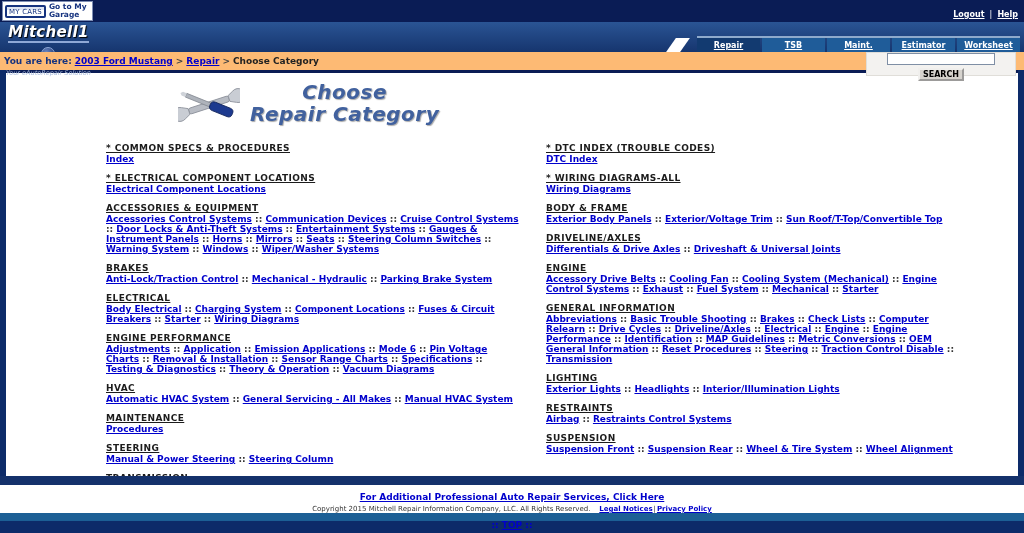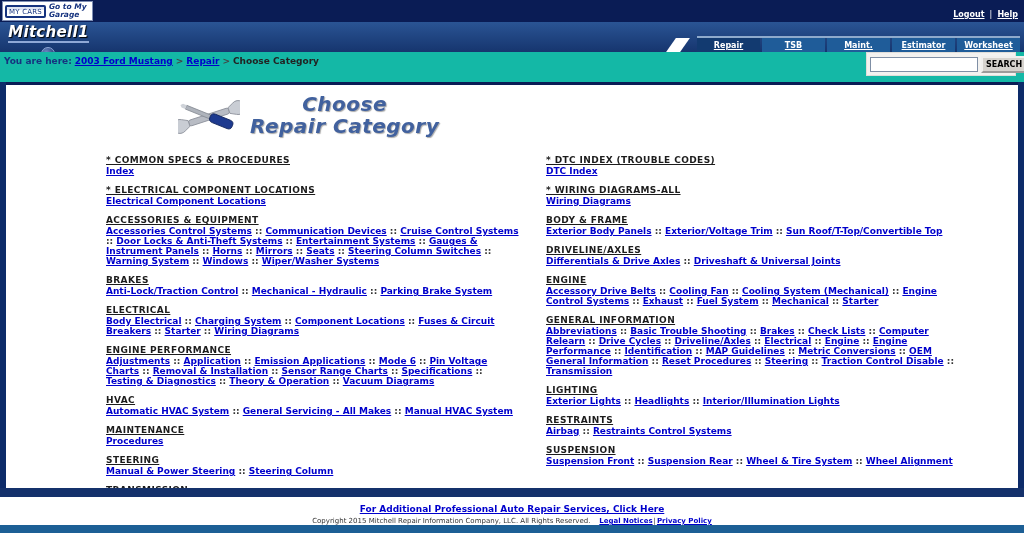--- a/index.html
+++ b/index.html
@@ -17,21 +17,21 @@
   .mycars {
     position:absolute; left:2px; top:1px; height:20px;
     background:#fff; border:1px solid #7f8fb5; display:flex; align-items:center; gap:3px;
     padding:1px 5px 1px 2px; cursor:pointer;
   }
   .plate {
     border:2px solid #16337f; border-radius:2px; padding:2px 2px 0 2px;
     font-size:7px; font-weight:normal; color:#16337f; line-height:7px; letter-spacing:0.2px;
     background:linear-gradient(#dfe5f2 0 3px, #ffffff 3px);
   }
-  .gotomy { font-style:italic; font-weight:bold; color:#16337f; font-size:7.5px; line-height:8px; white-space:pre-line; }
+  .gotomy { font-weight:bold; color:#16337f; font-size:7.5px; line-height:8px; white-space:pre-line; }
   .top-right { position:absolute; right:6px; top:2px; text-align:right; }
   .top-right a { color:#fff; font-size:8px; font-weight:bold; }
   .top-right .pipe { color:#fff; font-size:8px; }
   .version { color:#cfd8ef; font-size:7px; margin-top:1px; }
 
   
   .logobar { height:30px; background:linear-gradient(#2a5494, #16356E); position:relative; }
   .logo { position:absolute; left:6px; top:3px; }
   .logo-row { display:flex; align-items:center; gap:4px;flex-direction:column; }
   .logo-name { color:#fff; font-size:15px; font-weight:bold; font-style:italic; letter-spacing:0.3px;
@@ -42,28 +42,28 @@
 
   .tabstrip { position:absolute; right:4px; bottom:0; display:flex; gap:2px;
     border-top:2px solid #8FAACC; padding-top:0; }
   .tab-slash { position:absolute; left:-26px; bottom:0; width:14px; height:14px;
     background:#fff; transform:skewX(-35deg); }
   .tab { width:63px; height:14px; background:#1F5C99; display:flex; align-items:center; justify-content:center; cursor:pointer; }
   .tab.active { background:#123A70; }
   .tab span { color:#fff; font-size:8px; font-weight:bold; text-decoration:underline; }
 
   
-  .crumb-row { height:30px; background:#14b8a6; position:relative; }
+  .crumb-row { height:18px; background:#fdba74; position:relative; }
   .breadcrumb { position:absolute; left:4px; top:4px; font-size:9px; }
   .breadcrumb .bc-prefix { font-weight:bold; color:#16337f; }
   .breadcrumb a { font-weight:bold; }
   .breadcrumb .bc-sep { color:#444; font-weight:bold; margin:0 3px; }
   .breadcrumb .bc-current { font-weight:bold; color:#222; }
   .searchbox { position:absolute; right:8px; top:0; width:150px; height:24px;
-    background:#f3f2f0; border:1px solid #e0ded9; display:flex; align-items:center; gap:3px; padding:0 3px; }
+    background:#f3f2f0; border:1px solid #e0ded9; display:flex; align-items:center; gap:3px; padding:0 3px;flex-direction:column; }
   .searchbox input { width:108px; height:15px; border:1px solid #7f8fa5; font-size:9px; padding:0 2px; background:#fff; }
   .searchbox button { height:17px; background:#d6d3ce; border:2px outset #f0efed;
     font-size:8px; font-weight:bold; color:#000; padding:0 3px; cursor:pointer; font-family:inherit; }
 
   
   .panel { margin:0 6px; height:406px; background:#fff; border-top:3px solid #0A1C55; overflow:hidden; }
   .title-block { display:flex; align-items:flex-start; gap:10px; margin:8px 0 0 172px; height:56px;text-align:center; }
   .title-text { font-style:italic; font-weight:bold; font-size:20px; line-height:22px;
     color:#41619E; text-shadow:1px 1px 1px #aaa; letter-spacing:0.5px; }
 

